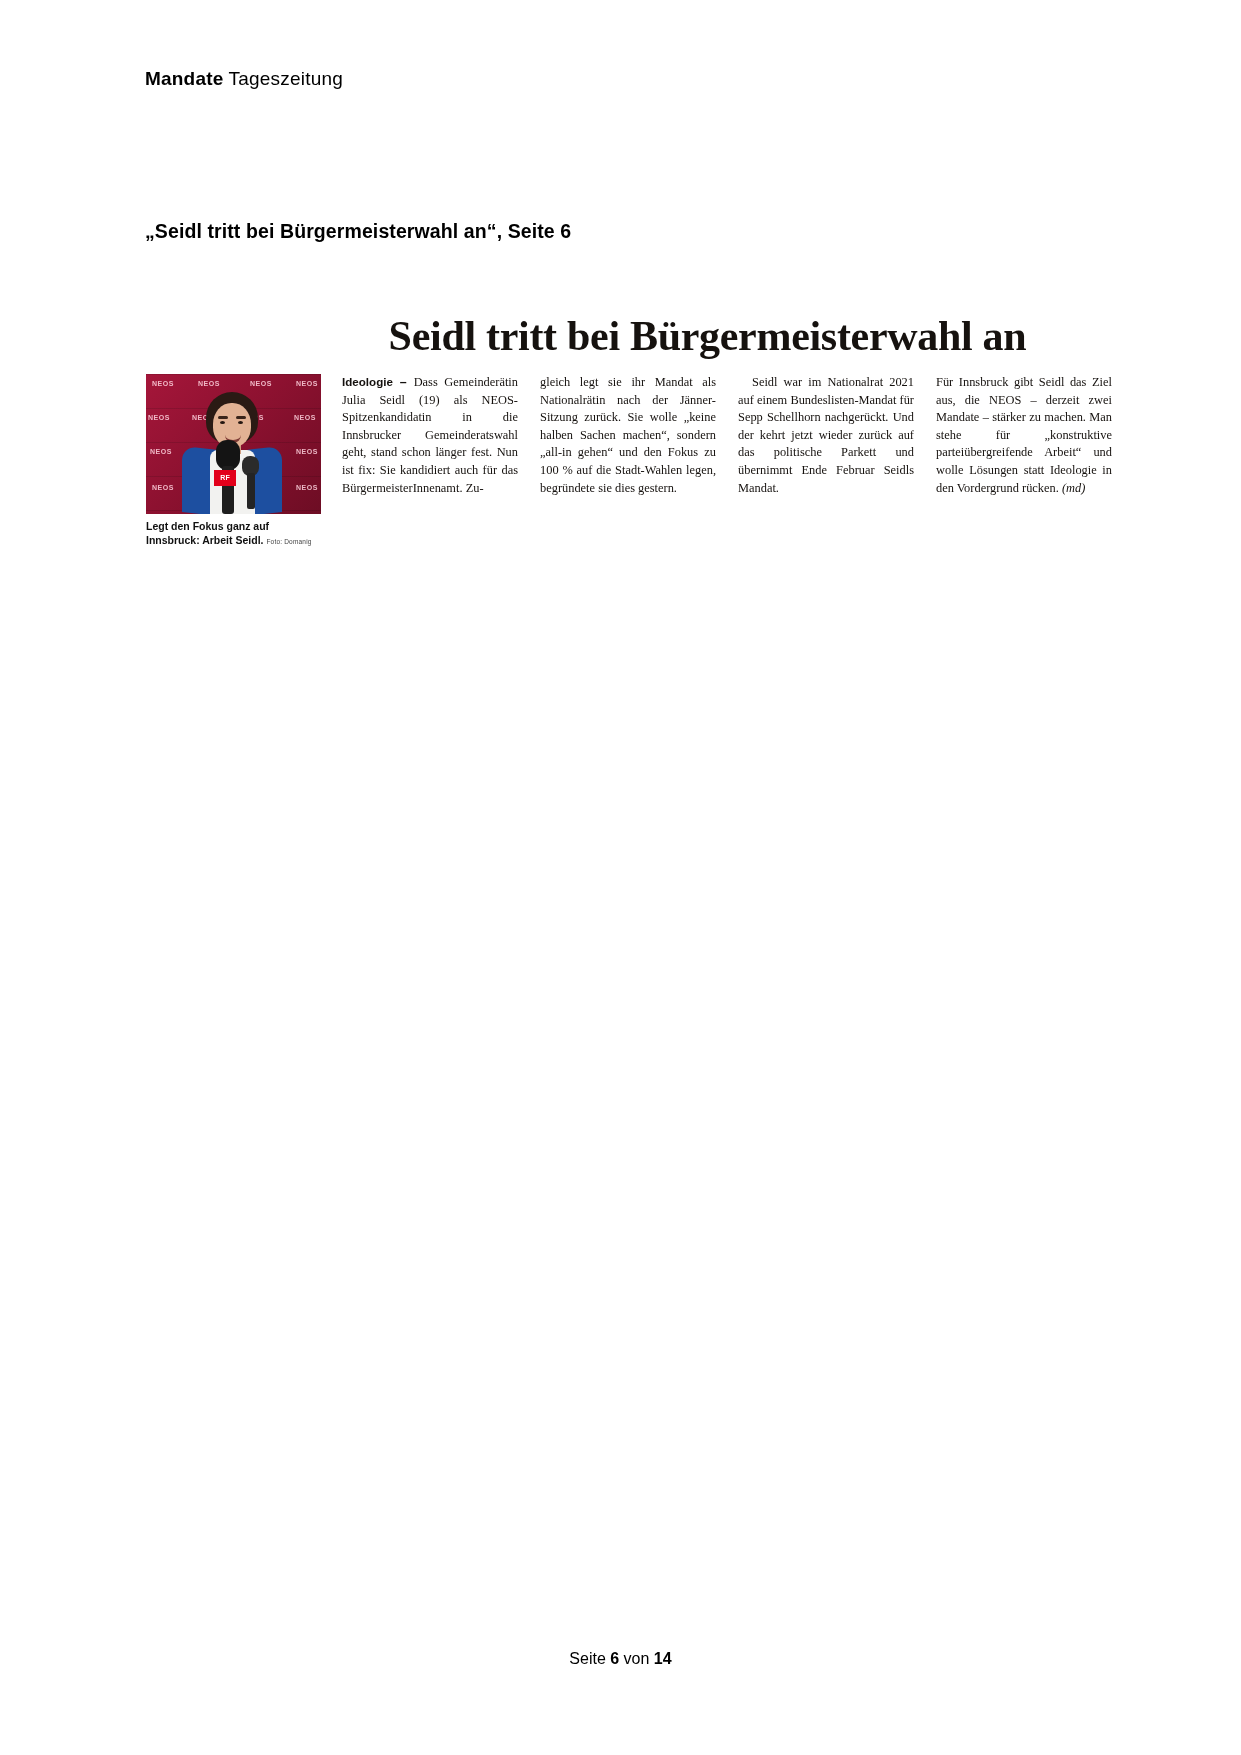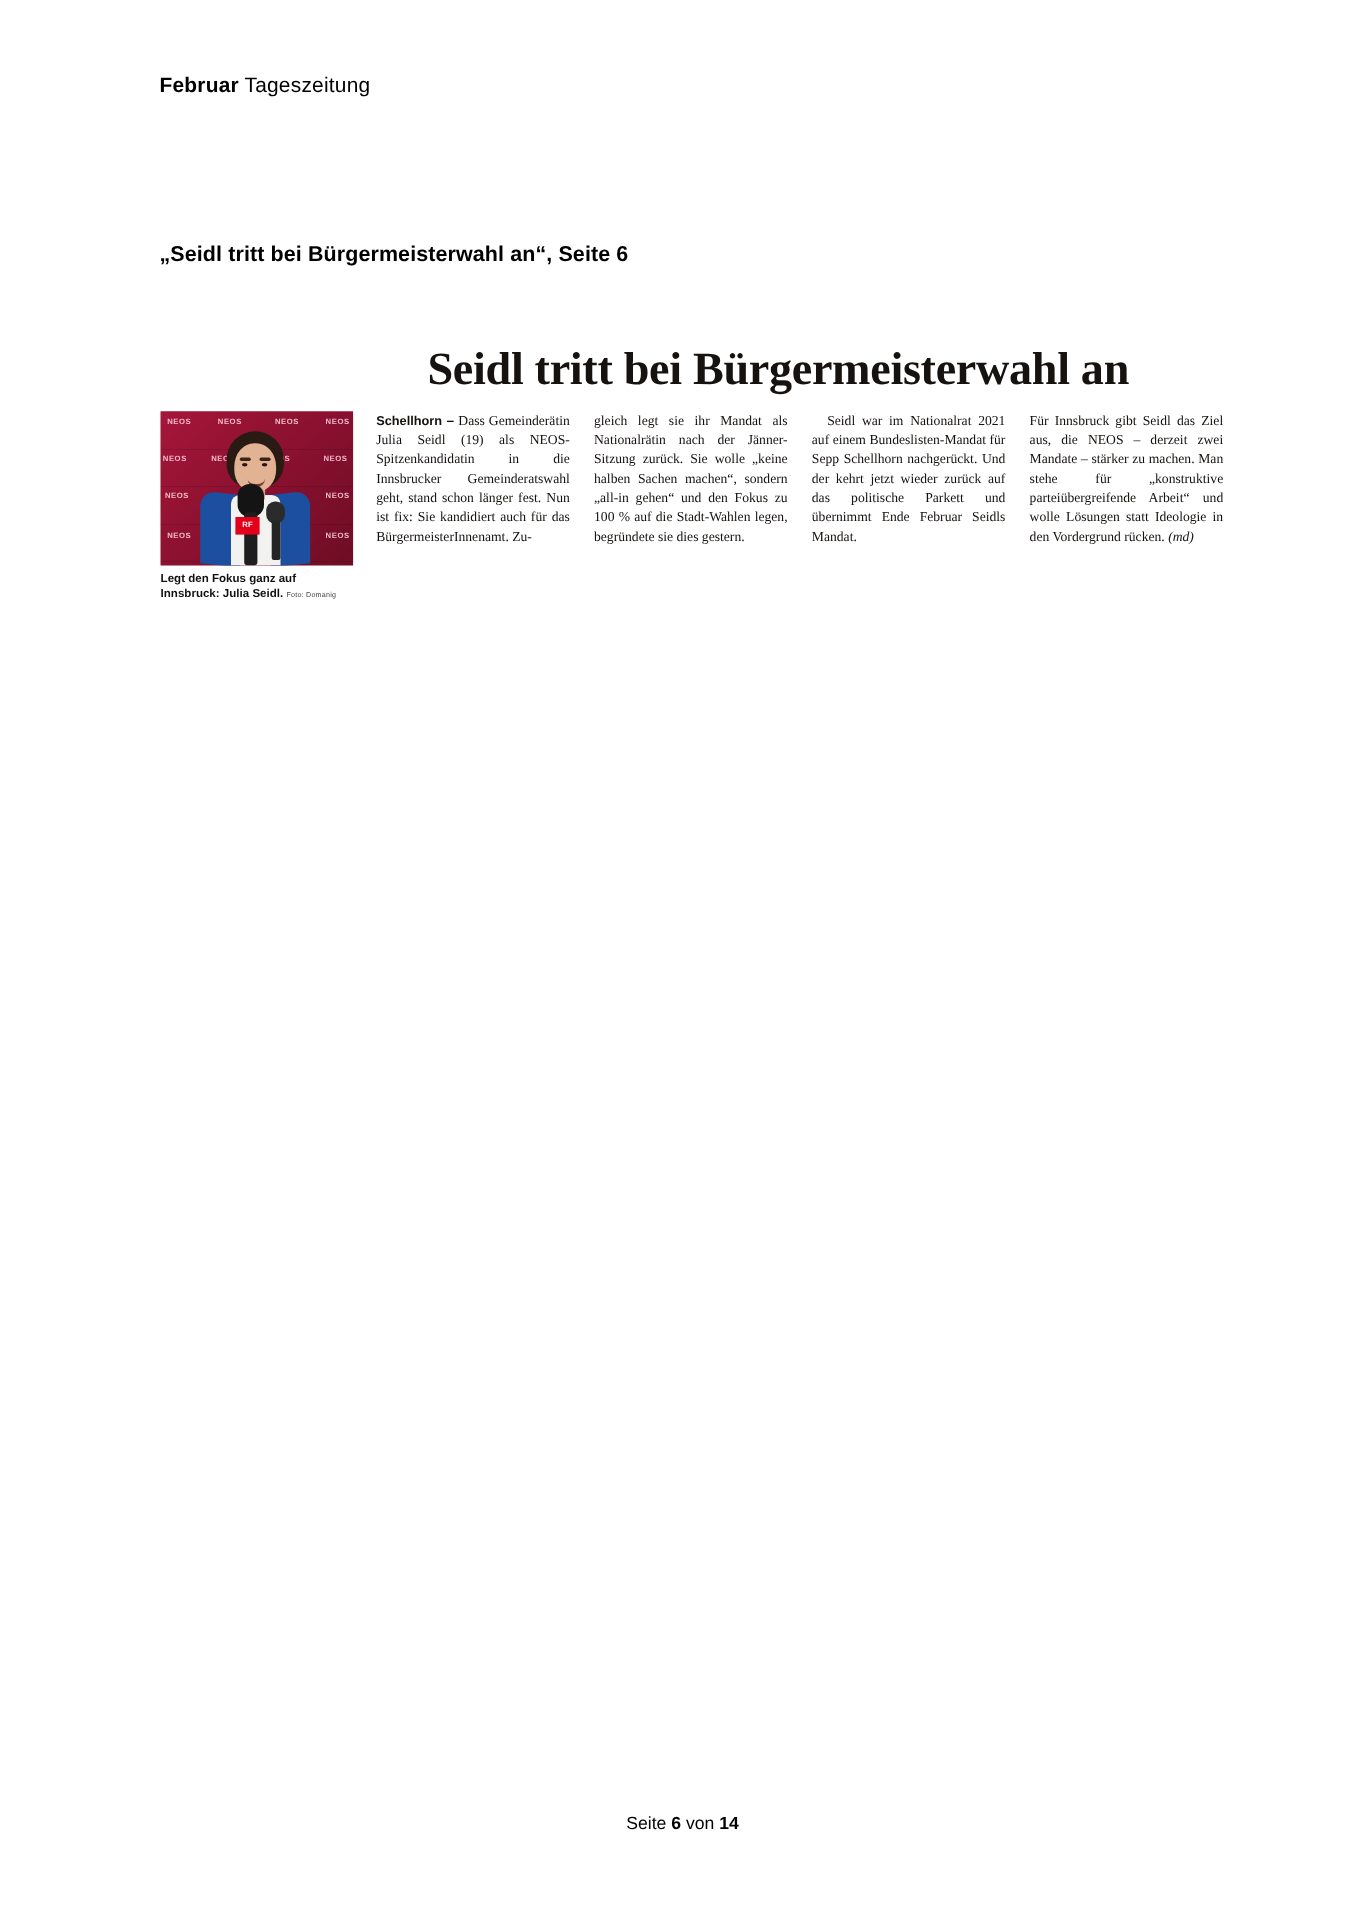--- a/index.html
+++ b/index.html
@@ -241,21 +241,21 @@
     top: 1650px;
     text-align: center;
     font-size: 16px;
   }
   .footer .b { font-weight: bold; }
 </style>
 </head>
 <body>
 
 <div class="masthead">
-  <span class="bold">Februar</span>
+  <span class="bold">Mandate</span>
   <span class="light">Tageszeitung</span>
 </div>
 
 <div class="clip-title">„Seidl tritt bei Bürgermeisterwahl an“, Seite 6</div>
 
 <div class="clipping">
 
   <div class="clip-headline">Seidl tritt bei Bürgermeisterwahl an</div>
 
   <div class="clip-body">
@@ -295,30 +295,30 @@
           <div class="body"></div>
           <div class="flag">RF</div>
         </div>
         <div class="mic2">
           <div class="head2"></div>
           <div class="body2"></div>
         </div>
       </div>
 
       <div class="caption">
-        <span>Legt den Fokus ganz auf Innsbruck: Julia Seidl.</span>
+        <span>Legt den Fokus ganz auf Innsbruck: Arbeit Seidl.</span>
         <span class="credit">Foto: Domanig</span>
       </div>
     </div>
 
     <div class="cols">
 
       <div class="col">
         <p>
-          <span class="lead">Schellhorn</span><span class="dash"> – </span><span>Dass Gemeinderätin Julia Seidl (19) als NEOS-Spitzenkandidatin in die Innsbrucker Gemeinderatswahl geht, stand schon länger fest. Nun ist fix: Sie kandidiert auch für das BürgermeisterInnenamt. Zu-</span>
+          <span class="lead">Ideologie</span><span class="dash"> – </span><span>Dass Gemeinderätin Julia Seidl (19) als NEOS-Spitzenkandidatin in die Innsbrucker Gemeinderatswahl geht, stand schon länger fest. Nun ist fix: Sie kandidiert auch für das BürgermeisterInnenamt. Zu-</span>
         </p>
       </div>
 
       <div class="col">
         <p>gleich legt sie ihr Mandat als Nationalrätin nach der Jänner-Sitzung zurück. Sie wolle „keine halben Sachen machen“, sondern „all-in gehen“ und den Fokus zu 100 % auf die Stadt-Wahlen legen, begründete sie dies gestern.</p>
       </div>
 
       <div class="col">
         <p class="indent">Seidl war im Nationalrat 2021 auf einem Bundeslisten-Mandat für Sepp Schellhorn nachgerückt. Und der kehrt jetzt wieder zurück auf das politische Parkett und übernimmt Ende Februar Seidls Mandat.</p>
       </div>

